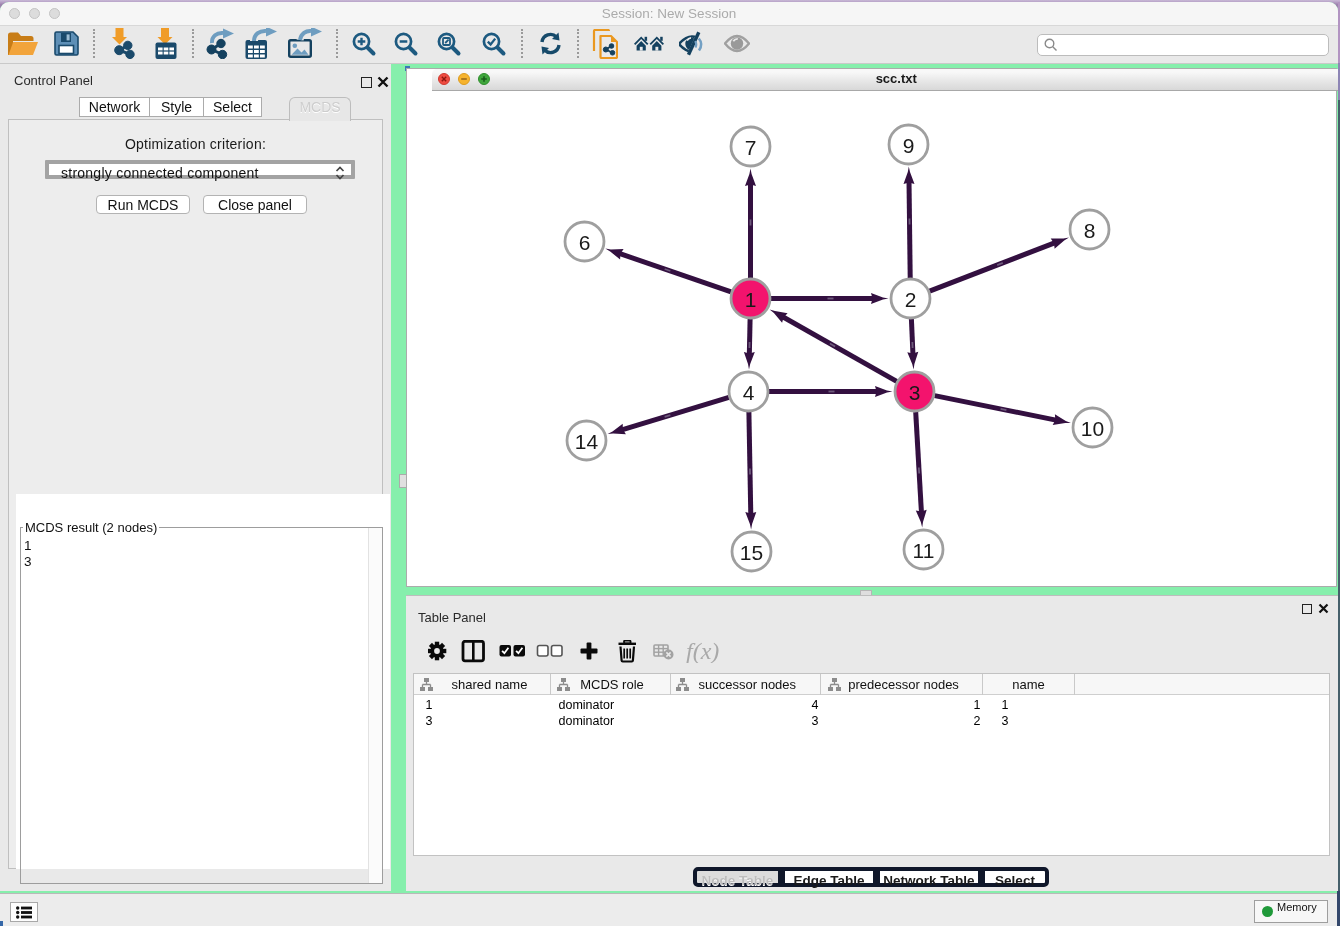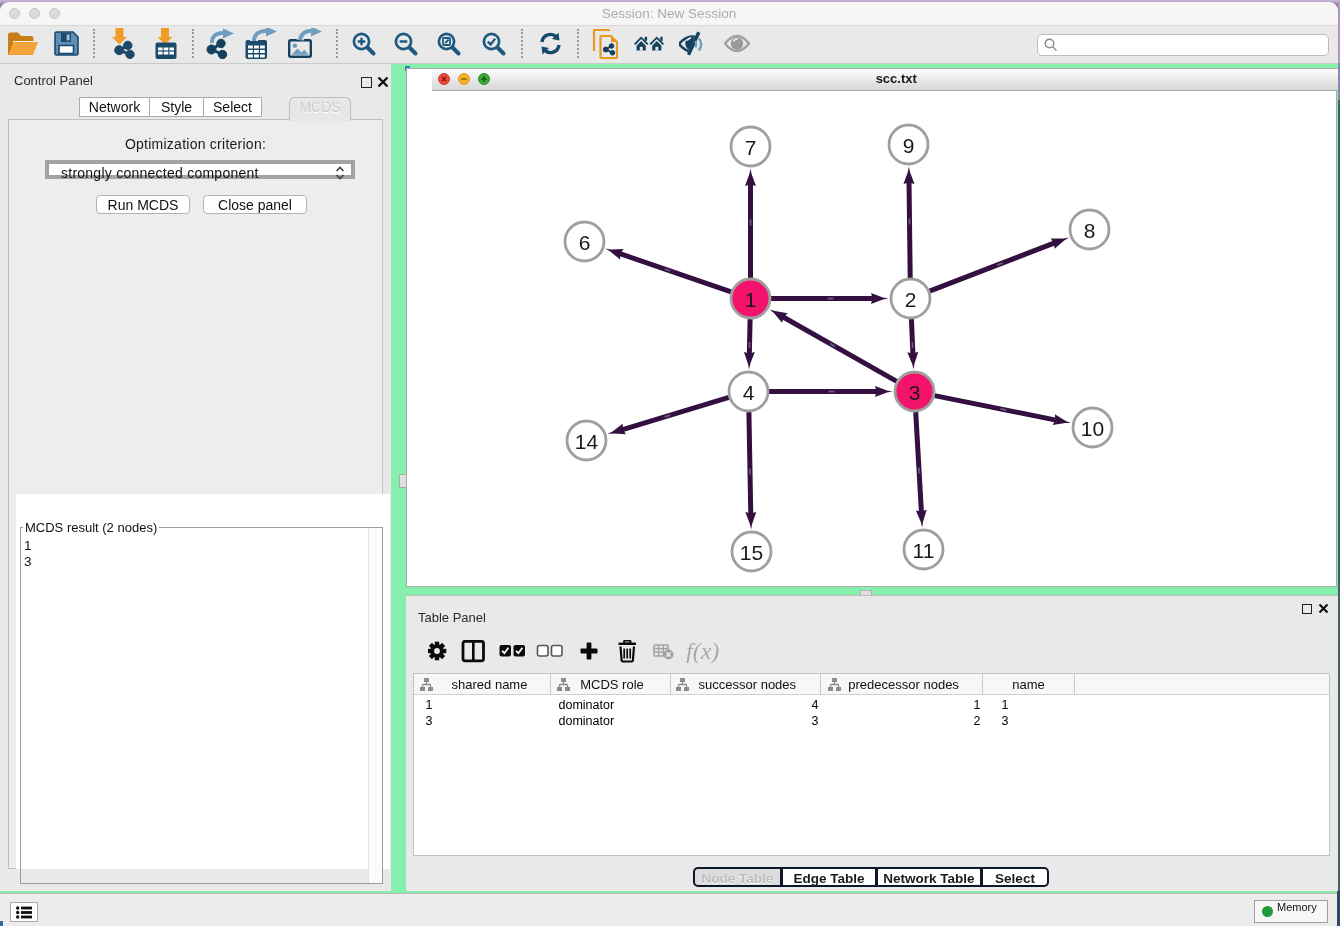--- a/index.html
+++ b/index.html
@@ -37,21 +37,21 @@
   .mac{position:absolute;top:3.5px;width:12px;height:12px;border-radius:50%;box-sizing:border-box;}
   
   #tpanel{position:absolute;left:405.5px;top:593px;width:932.5px;height:296px;background:#e9e9e9;
           border-top:1px solid #bdbdbd;box-sizing:border-box;}
   #tablebox{position:absolute;left:7px;top:77px;width:917px;height:183px;background:#fff;
             border:1px solid #c2c2c2;box-sizing:border-box;}
   .hcell{position:absolute;top:0;height:21px;border-right:1px solid #c9c9c9;box-sizing:border-box;
          font-size:13px;color:#111;}
   .hlabel{position:absolute;top:3px;left:0;width:100%;text-align:center;}
   .trow{position:absolute;font-size:12.5px;color:#000;}
-  .btab{position:absolute;top:0;height:20px;background:#fff;border:2px solid #0f172a;
+  .btab{position:absolute;top:0;height:20px;background:#fff;border:4px solid #0f172a;
         box-sizing:border-box;text-align:center;font-size:13.5px;font-weight:600;color:#1a1a1a;line-height:19px;}
   #statusbar{position:absolute;left:0;top:891px;width:1337px;height:35px;background:#ececec;
              border-top:1px solid #b9b9b9;box-sizing:border-box;}
 </style>
 </head>
 <body>
 <div id="win">
 
   <div id="titlebar">
     <div class="tl" style="left:9px;"></div>

